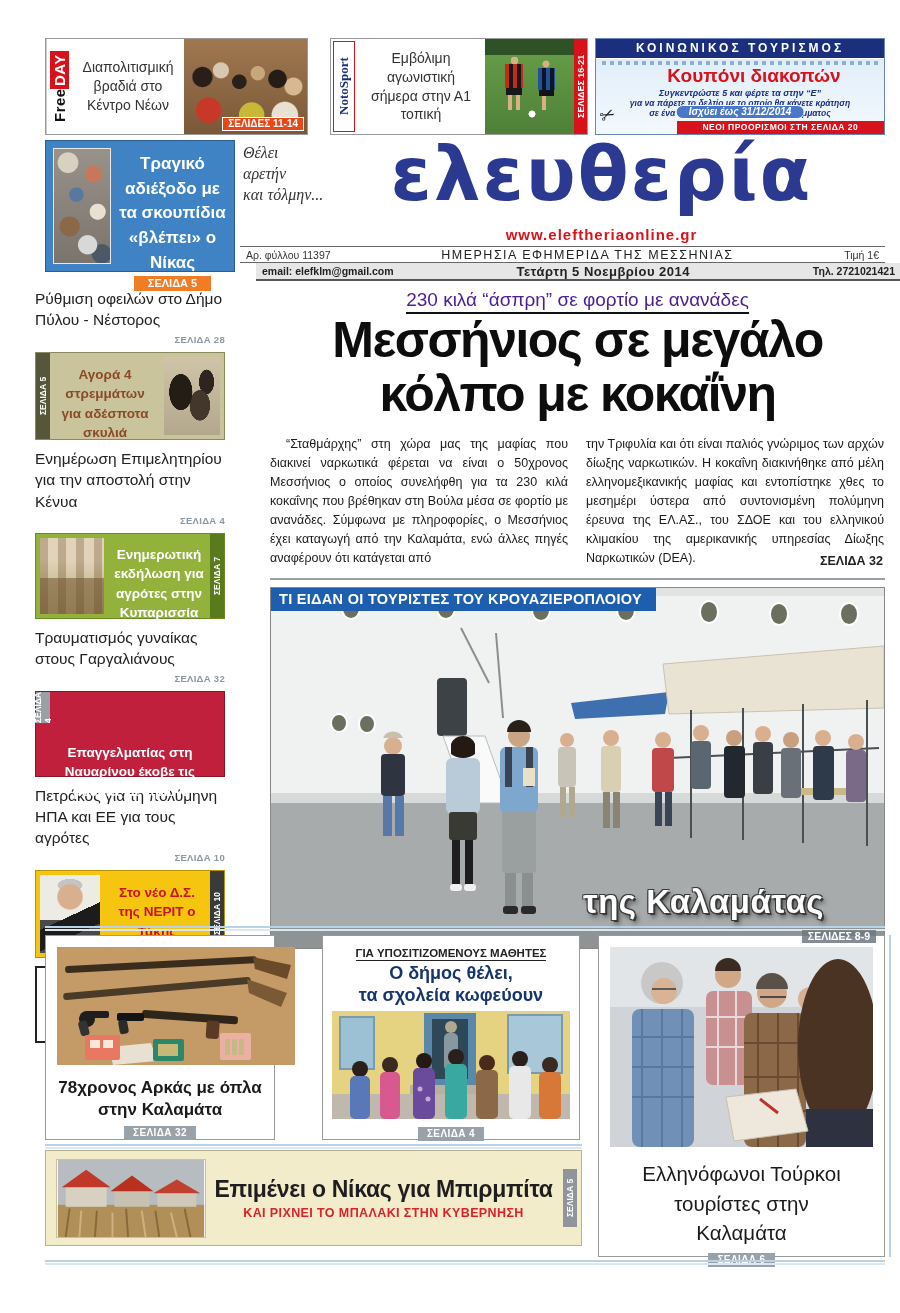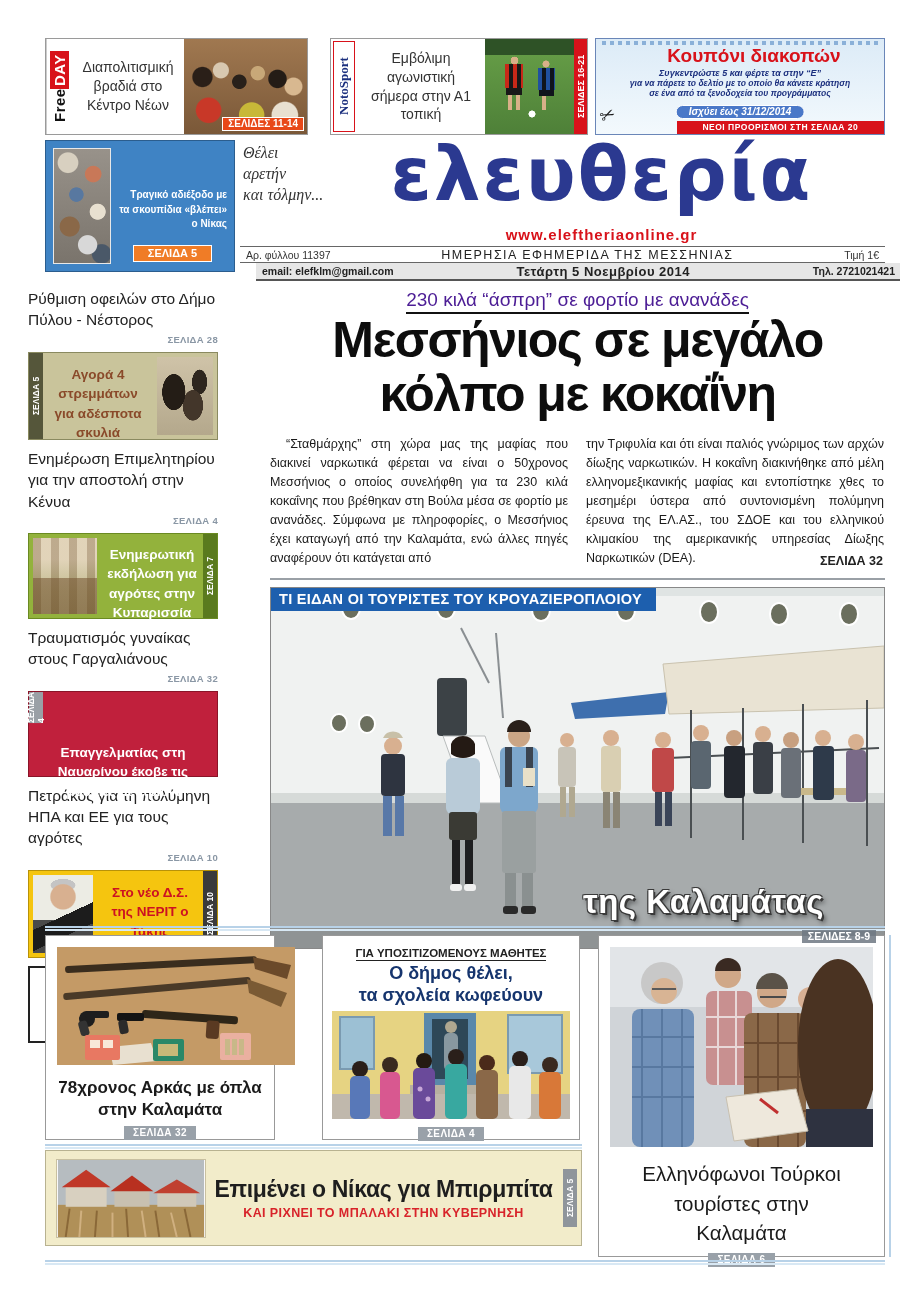--- a/index.html
+++ b/index.html
@@ -69,33 +69,33 @@
     background:
       radial-gradient(circle at 25% 12%, #d8d0c0 0 9%, transparent 10%),
       radial-gradient(circle at 70% 22%, #c87858 0 8%, transparent 9%),
       radial-gradient(circle at 40% 40%, #5878a0 0 9%, transparent 10%),
       radial-gradient(circle at 78% 55%, #e8e0d0 0 10%, transparent 11%),
       radial-gradient(circle at 28% 68%, #8a6848 0 11%, transparent 12%),
       radial-gradient(circle at 60% 84%, #d8d8d8 0 9%, transparent 10%),
       radial-gradient(circle at 85% 92%, #4a5868 0 8%, transparent 9%),
       linear-gradient(#98928a,#7a746c); }
   #promo .right { flex:1; display:flex; flex-direction:column; justify-content:space-between; padding:4px 0 2px 7px; }
-  #promo .txt { color:#fff; font-weight:700; font-size:10px; line-height:1.45; text-align:right;margin-top:36px; }
+  #promo .txt { color:#fff; font-weight:700; font-size:17px; line-height:1.45; text-align:center; }
   #promo .badge { align-self:center; background:#f07c26; border:1px solid #fff; color:#fff; font-weight:800; font-size:11px; padding:1px 14px 2px; }
 
   #slogan { position:absolute; left:243px; top:143px; font-family:"Liberation Serif", serif; font-style:italic; color:#333; font-size:16px; line-height:1.3; }
   #logo { position:absolute; left:318px; top:130px; width:567px; text-align:center; font-family:"DejaVu Sans", sans-serif; font-weight:900; font-size:74px; line-height:1.2; color:#2b3990; letter-spacing:2px; }
   #website { position:absolute; left:318px; top:226px; width:567px; text-align:center; color:#d8121a; font-weight:800; font-size:15px; letter-spacing:1px; }
   #infobar { position:absolute; left:240px; top:246px; width:645px; height:17px; border-top:1px solid #666; border-bottom:1px solid #666; display:flex; align-items:center; justify-content:space-between; padding:0 6px; font-size:10.5px; color:#333; }
   #infobar .mid { font-size:12.5px; letter-spacing:1.5px; color:#222; }
   #datebar { position:absolute; left:256px; top:263px; width:645px; height:18px; background:#e6e6e6; border-bottom:2px solid #555; display:flex; align-items:center; justify-content:space-between; padding:0 6px; font-size:10.5px; font-weight:700; color:#222; }
   #datebar .mid { font-size:13px; letter-spacing:.5px; }
 
   
-  #sidebar { position:absolute; left:28px; top:288px; width:190px; }
+  #sidebar { position:absolute; left:35px; top:288px; width:190px; }
   .side-item { margin-bottom:7px; }
   .side-item .t { font-size:15.5px; line-height:1.38; color:#222; }
   .side-item .pageref { margin-top:3px; }
   .sbox { position:relative; display:flex; margin-bottom:8px; border:1px solid #777; }
   .sbox .txt { flex:1; display:flex; align-items:center; justify-content:center; text-align:center; font-weight:700; font-size:13.5px; line-height:1.45; padding:4px;margin-top:16px; }
   .sbox .vb { width:14px; color:#fff; font-size:8.5px; font-weight:800; }
   .sbox .ph { width:58px; }
   #sb-dogs { background:#c9c49b; border-color:#8a8a60; height:88px; }
   #sb-dogs .vb { background:#55563a; }
   #sb-dogs .txt { color:#8a4a2a; }
@@ -190,20 +190,21 @@
 
   <div id="notosport">
     <div class="tab vtext">NotoSport</div>
     <div class="txt">Εμβόλιμη αγωνιστική σήμερα στην Α1 τοπική</div>
     <div class="photo">
       <div class="vbadge-red vtext">ΣΕΛΙΔΕΣ 16-21</div>
     </div>
   </div>
 
   <div id="coupon">
+    <div class="hdr">ΚΟΙΝΩΝΙΚΟΣ ΤΟΥΡΙΣΜΟΣ</div>
     <div class="dots"></div>
     <div class="title">Κουπόνι διακοπών</div>
     <div class="l1">Συγκεντρώστε 5 και φέρτε τα στην “Ε”</div>
     <div class="l2">για να πάρετε το δελτίο με το οποίο θα κάνετε κράτηση</div>
     <div class="l2">σε ένα από τα ξενοδοχεία του προγράμματος</div>
     <div class="valid">Ισχύει έως 31/12/2014</div>
     <div class="ftr">ΝΕΟΙ ΠΡΟΟΡΙΣΜΟΙ ΣΤΗ ΣΕΛΙΔΑ 20</div>
     <div class="scissors">✂</div>
   </div>
 

